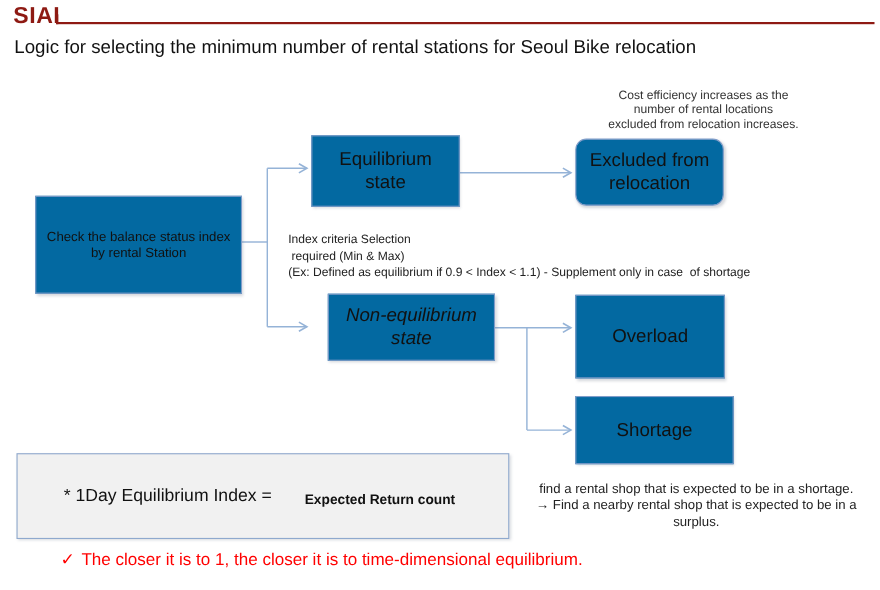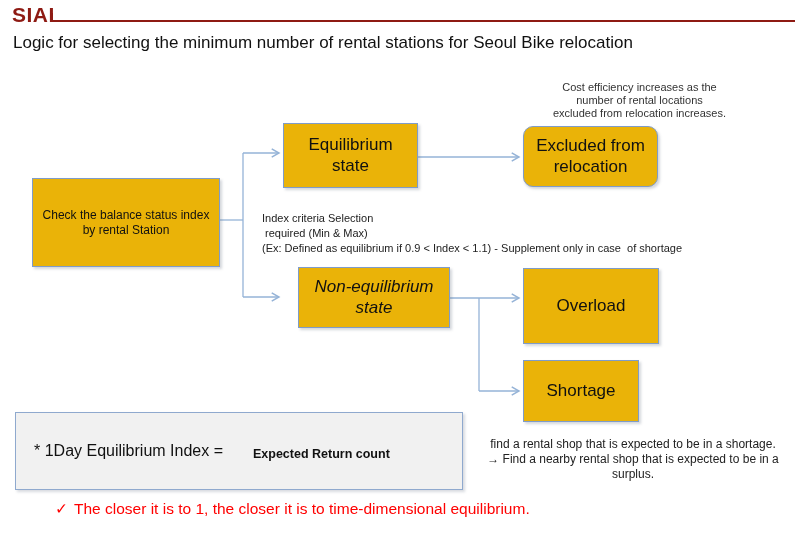--- a/index.html
+++ b/index.html
@@ -15,39 +15,39 @@
   .title{position:absolute;left:13px;top:33px;font-size:17px;color:#111;}
 
   
   .note{position:absolute;color:#333;}
   .note-cost{left:487px;top:81px;width:305px;font-size:11px;line-height:13px;text-align:center;}
   .note-criteria{left:262px;top:211px;font-size:11px;line-height:15px;color:#222;}
   .note-criteria div{white-space:pre;}
   .note-shortage{left:468px;top:437px;width:330px;font-size:12px;line-height:15px;text-align:center;color:#222;}
 
   
-  .fbox{position:absolute;background:#eab308;border:1.4px solid #7f9cc9;
+  .fbox{position:absolute;background:#0369a1;border:1.4px solid #7f9cc9;
         box-shadow:1.5px 2px 2.5px rgba(100,110,130,0.28);
         display:flex;align-items:center;justify-content:center;text-align:center;
         font-size:17px;line-height:1.2;color:#111;box-sizing:border-box;padding:2px 8px;}
   .box-check{left:32px;top:178px;width:188px;height:89px;font-size:12px;}
   .box-equilibrium{left:283px;top:123px;width:135px;height:65px;}
   .box-excluded{left:523px;top:126px;width:135px;height:61px;border-radius:10px;}
   .box-noneq{left:298px;top:267px;width:152px;height:61px;font-style:italic;}
   .box-overload{left:523px;top:268px;width:136px;height:76px;}
-  .box-shortage{left:523px;top:360px;width:116px;height:62px;}
+  .box-shortage{left:523px;top:360px;width:144px;height:62px;}
 
   .connectors{position:absolute;left:0;top:0;width:800px;height:536px;}
 
   
   .formula-box{position:absolute;left:15px;top:412px;width:448px;height:78px;
         background:#f1f1f1;border:1.4px solid #8fa9ce;box-sizing:border-box;
         box-shadow:1.5px 2px 2.5px rgba(100,110,130,0.25);
         display:flex;align-items:center;padding-left:18px;}
-  .formula-label{font-size:16px;color:#111;}
+  .formula-label{font-size:16px;color:#111;margin-left:24px;}
   .fraction{margin-left:20px;display:flex;flex-direction:column;align-items:center;font-size:12.5px;color:#111;}
   .fraction .num{padding:0 10px 5px 10px;border-bottom:1.5px solid #222;}
   .fraction .den{padding:6px 10px 0 10px;font-weight:bold;}
 
   
   .conclusion{position:absolute;left:55px;top:500px;font-size:15.5px;color:#ff0000;}
   .conclusion .check{margin-right:6px;}
 </style>
 </head>
 <body>

